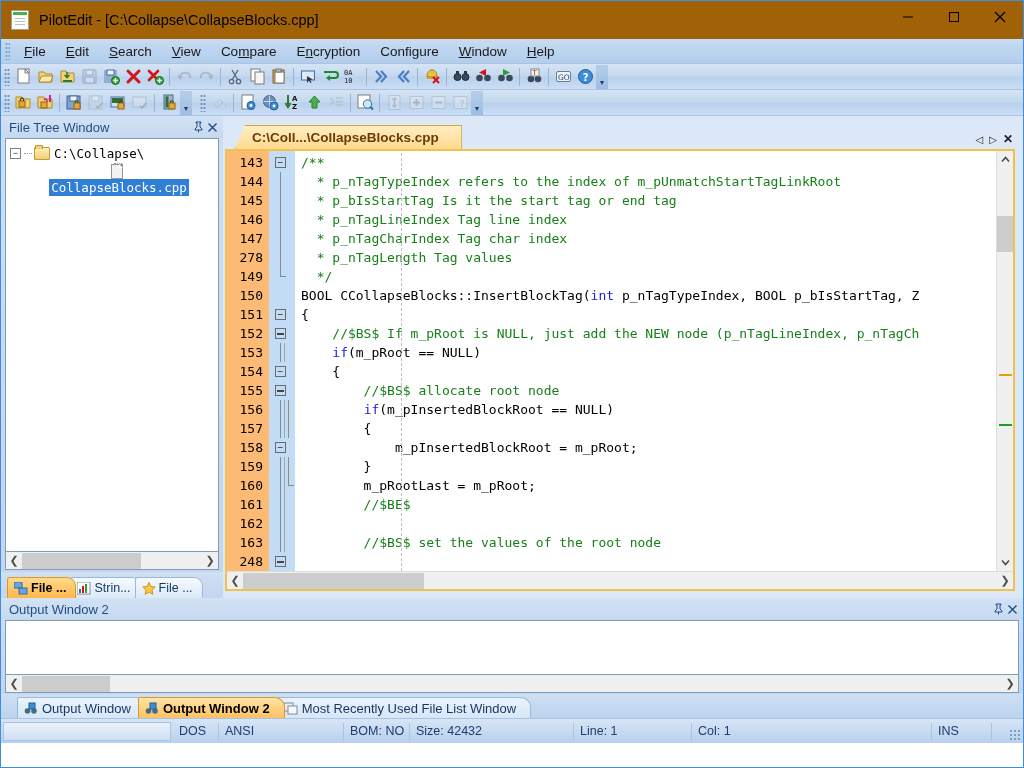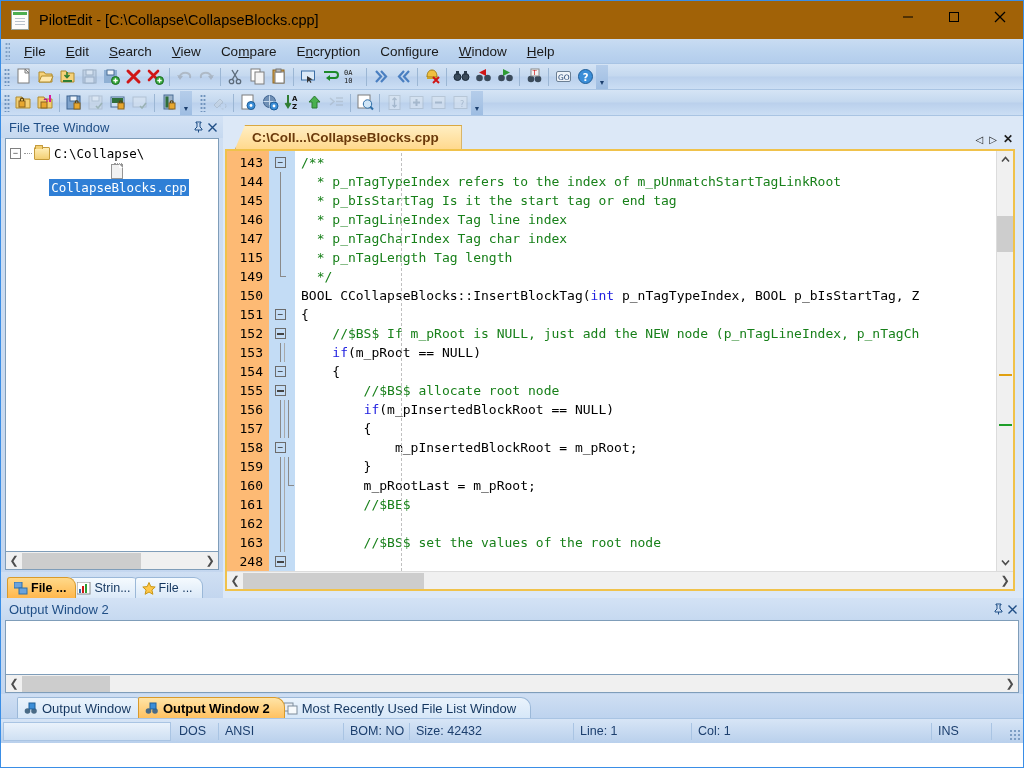--- a/index.html
+++ b/index.html
@@ -835,21 +835,21 @@
       </div>
 
       <div class="editor-frame">
         <div class="editor-inner">
           <div class="gutter" id="gutter">
               <div class="gnum">143</div>
               <div class="gnum">144</div>
               <div class="gnum">145</div>
               <div class="gnum">146</div>
               <div class="gnum">147</div>
-              <div class="gnum">115</div>
+              <div class="gnum">278</div>
               <div class="gnum">149</div>
               <div class="gnum">150</div>
               <div class="gnum">151</div>
               <div class="gnum">152</div>
               <div class="gnum">153</div>
               <div class="gnum">154</div>
               <div class="gnum">155</div>
               <div class="gnum">156</div>
               <div class="gnum">157</div>
               <div class="gnum">158</div>
@@ -944,21 +944,21 @@
                 </div>
               </div>
             </div>
           <div class="code" id="codearea">
             <div class="indentguide" style="left:106px"></div>
           <div class="cline"><span class="c-cmt">/**</span></div>
               <div class="cline"><span class="c-cmt">  * p_nTagTypeIndex refers to the index of m_pUnmatchStartTagLinkRoot</span></div>
               <div class="cline"><span class="c-cmt">  * p_bIsStartTag Is it the start tag or end tag</span></div>
               <div class="cline"><span class="c-cmt">  * p_nTagLineIndex Tag line index</span></div>
               <div class="cline"><span class="c-cmt">  * p_nTagCharIndex Tag char index</span></div>
-              <div class="cline"><span class="c-cmt">  * p_nTagLength Tag length</span></div>
+              <div class="cline"><span class="c-cmt">  * p_nTagLength Tag values</span></div>
               <div class="cline"><span class="c-cmt">  */</span></div>
               <div class="cline"><span class="c-txt">BOOL CCollapseBlocks::InsertBlockTag(</span><span class="c-kw">int</span><span class="c-txt"> p_nTagTypeIndex, BOOL p_bIsStartTag, Z</span></div>
               <div class="cline"><span class="c-txt">{</span></div>
               <div class="cline"><span class="c-cmt">    //$BS$ If m_pRoot is NULL, just add the NEW node (p_nTagLineIndex, p_nTagCh</span></div>
               <div class="cline"><span class="c-txt">    </span><span class="c-kw">if</span><span class="c-txt">(m_pRoot == NULL)</span></div>
               <div class="cline"><span class="c-txt">    {</span></div>
               <div class="cline"><span class="c-cmt">        //$BS$ allocate root node</span></div>
               <div class="cline"><span class="c-txt">        </span><span class="c-kw">if</span><span class="c-txt">(m_pInsertedBlockRoot == NULL)</span></div>
               <div class="cline"><span class="c-txt">        {</span></div>
               <div class="cline"><span class="c-txt">            m_pInsertedBlockRoot = m_pRoot;</span></div>

